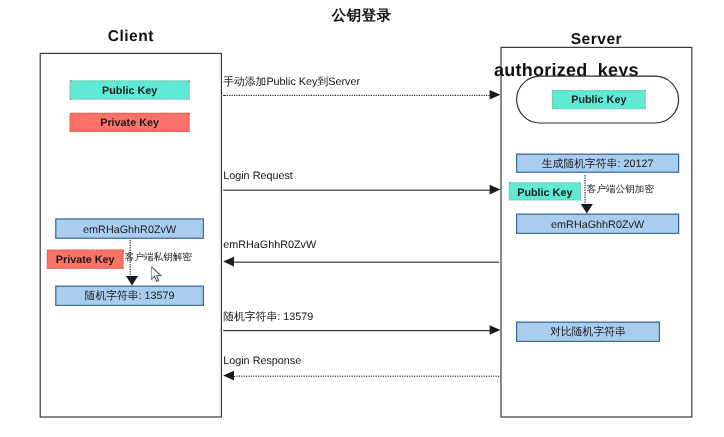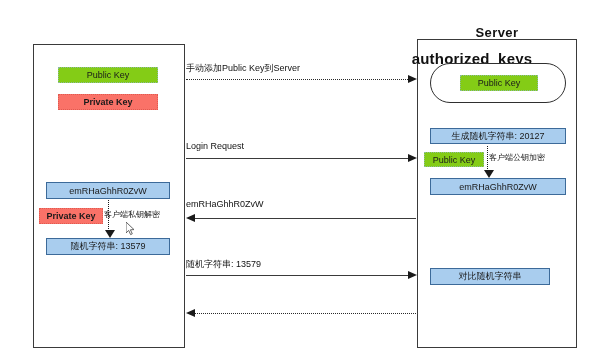--- a/index.html
+++ b/index.html
@@ -52,23 +52,23 @@
     box-sizing: border-box;
     display: flex;
     align-items: center;
     justify-content: center;
     font-size: 9px;
     color: #1a1a1a;
     text-align: center;
     white-space: nowrap;
   }
   .node.green {
-    background: #84cc16;
+    background: #5eead4;
     border: 1px dotted #8bbb9c;
-    font-weight: normal;
+    font-weight: bold;
   }
   .node.red {
     background: #fa7268;
     border: 1px dotted #e05a50;
     font-weight: bold;
   }
   .node.blue {
     background: #a9cdee;
     border: 1px solid #3c6a99;
     font-weight: normal;
@@ -188,21 +188,23 @@
     top: 222px;
     width: 10px;
     height: 14px;
   }
 </style>
 </head>
 <body>
 
 <div id="canvas">
 
-
+  <div class="diagram-title">公钥登录</div>
+
+  <div class="lane-header client">Client</div>
   <div class="lane-box client"></div>
 
   <div class="node green" id="client-public-key">Public Key</div>
   <div class="node red" id="client-private-key">Private Key</div>
   <div class="node blue" id="client-cipher">emRHaGhhR0ZvW</div>
   <div class="node red" id="client-private-key2">Private Key</div>
   <div class="node blue" id="client-random">随机字符串: 13579</div>
 
   <div class="vconn" id="vconn-client"></div>
   <div class="annot" id="annot-client-decrypt">客户端私钥解密</div>
@@ -231,20 +233,21 @@
   <div class="arrowhead right" id="msg2-head"></div>
 
   <div class="msg-label" id="msg3-label">emRHaGhhR0ZvW</div>
   <div class="msg-line solid" id="msg3-line"></div>
   <div class="arrowhead left" id="msg3-head"></div>
 
   <div class="msg-label" id="msg4-label">随机字符串: 13579</div>
   <div class="msg-line solid" id="msg4-line"></div>
   <div class="arrowhead right" id="msg4-head"></div>
 
+  <div class="msg-label" id="msg5-label">Login Response</div>
   <div class="msg-line dotted" id="msg5-line"></div>
   <div class="arrowhead left" id="msg5-head"></div>
 
   <svg id="mouse-cursor" viewBox="0 0 10 14">
     <polygon points="0,0 0,11 2.7,8.4 4.6,12.6 6.3,11.8 4.4,7.8 8,7.6" fill="#ffffff" stroke="#555555" stroke-width="0.9"></polygon>
   </svg>
 
 </div>
 
 </body></html>

